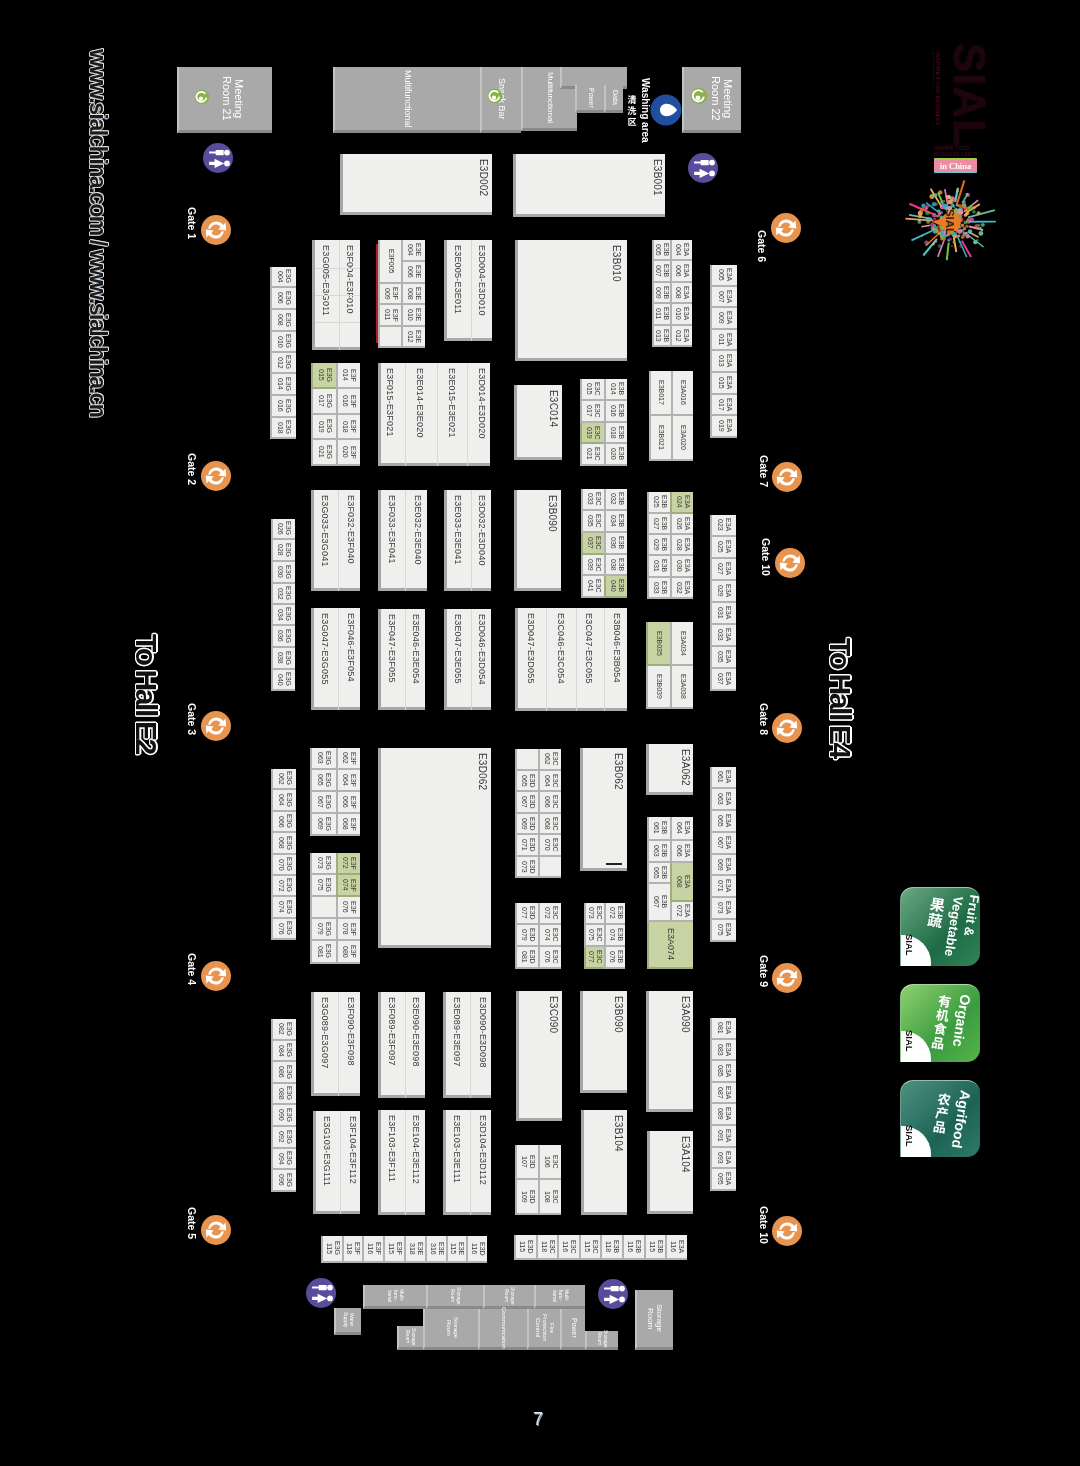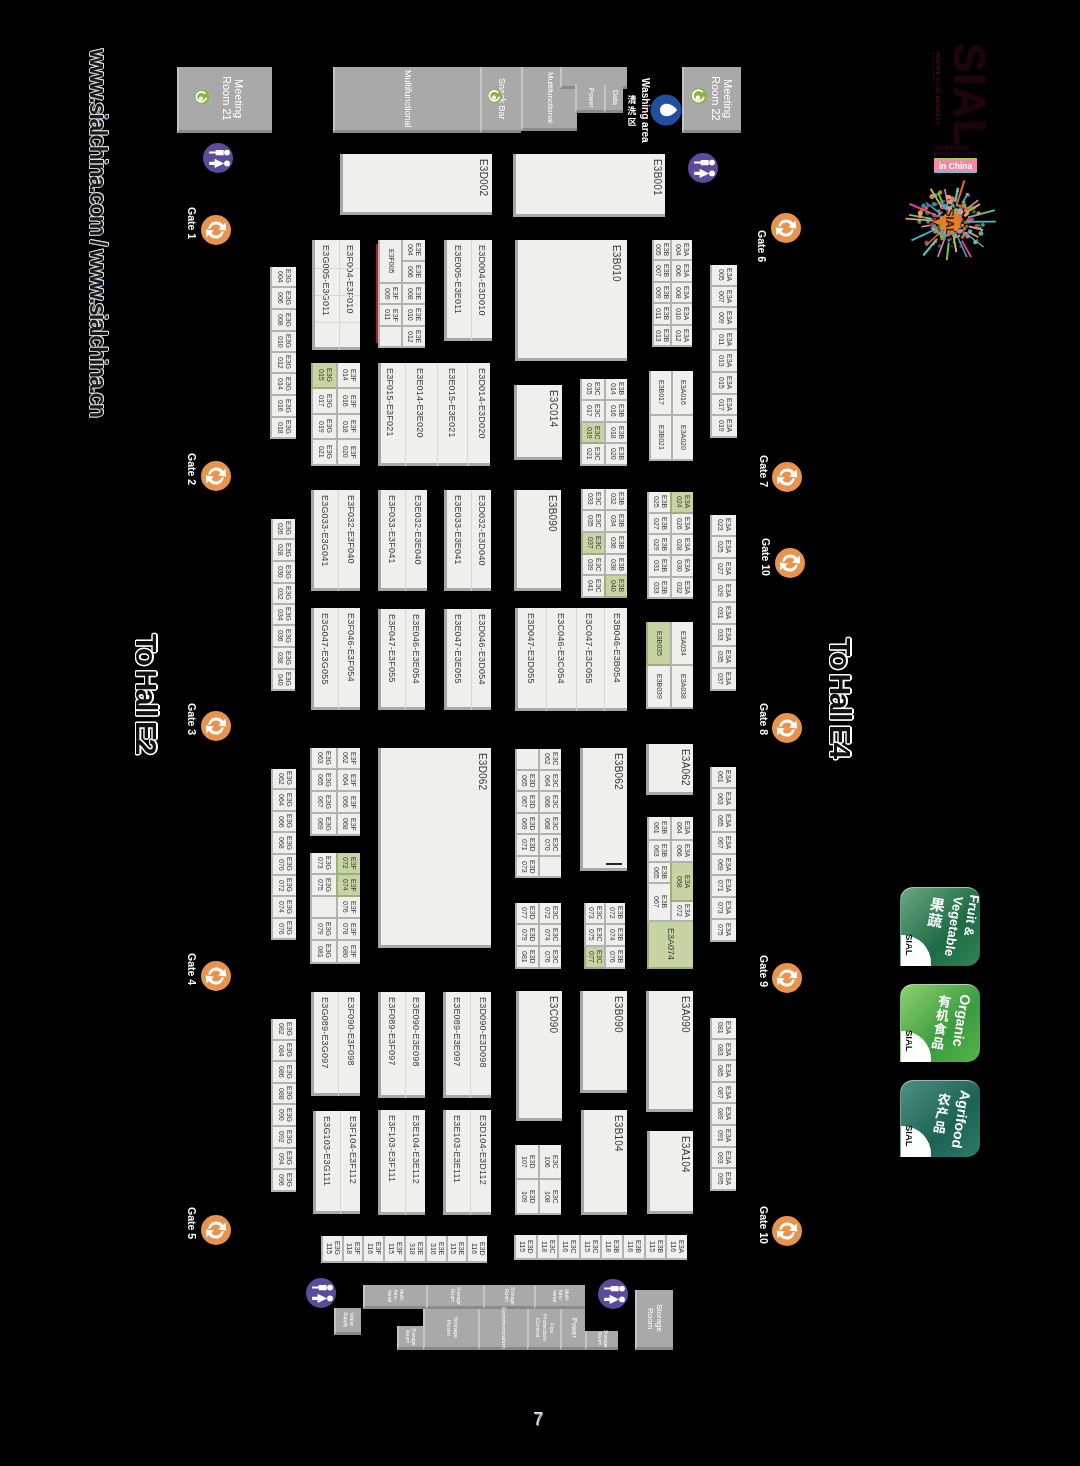--- a/index.html
+++ b/index.html
@@ -1238,21 +1238,21 @@
  font-size:44px;font-weight:bold;color:#1c050d;letter-spacing:1px;
  text-shadow:0 0 2px rgba(150,14,88,0.32);">SIAL</div>
 
 <div style="position:absolute;left:933px;top:52px;writing-mode:vertical-rl;width:8px;height:92px;
  overflow:hidden;font-size:5px;line-height:6px;font-weight:bold;color:#460c24;letter-spacing:0.5px;">INSPIRE FOOD BUSINESS EXHIBITION</div>
 
 <div style="position:absolute;left:934px;top:145px;width:44px;height:12px;overflow:hidden;
  font-size:5px;line-height:6px;font-weight:bold;color:#38081a;letter-spacing:0;">INSPIRE FOOD BUSINESS ASIA'S LARGEST FOOD SHOW<br>SHANGHAI NEW INTERNATIONAL EXPO CENTRE</div>
 
 <div style="position:absolute;left:934px;top:158px;width:43px;height:15px;background:#ec8ba2;
- border-radius:1px;border-top:2px solid #a6cc48;border-bottom:2px solid #62c8d8;display:flex;align-items:center;justify-content:center;box-sizing:border-box;">
+ border-radius:1px;border-top:2px solid #a6cc48;border-bottom:2px solid #62c8d8;display:flex;align-items:center;justify-content:center;box-sizing:border-box;font-family:Liberation Serif, serif;">
  <span style="color:#fff;font-weight:bold;font-size:8.5px;">in China</span>
     </div>
 
 <svg class="gate" style="left:896px;top:167px" width="110" height="110" viewBox="896 167 110 110">
       <line x1="969.5" y1="221.8" x2="995.8" y2="221.6" stroke="#3fb8c8" stroke-width="1.9"></line>
       <line x1="969.1" y1="226.5" x2="983.0" y2="229.9" stroke="#e88fb8" stroke-width="1.9"></line>
       <line x1="968.8" y1="231.9" x2="978.6" y2="237.3" stroke="#e8a05a" stroke-width="1.7"></line>
       <line x1="967.3" y1="234.5" x2="983.6" y2="247.0" stroke="#62c0a0" stroke-width="1.4"></line>
       <line x1="961.8" y1="240.8" x2="971.1" y2="257.1" stroke="#e23a8e" stroke-width="2.0"></line>
       <line x1="956.8" y1="234.9" x2="966.8" y2="257.1" stroke="#30b0c0" stroke-width="1.5"></line>

